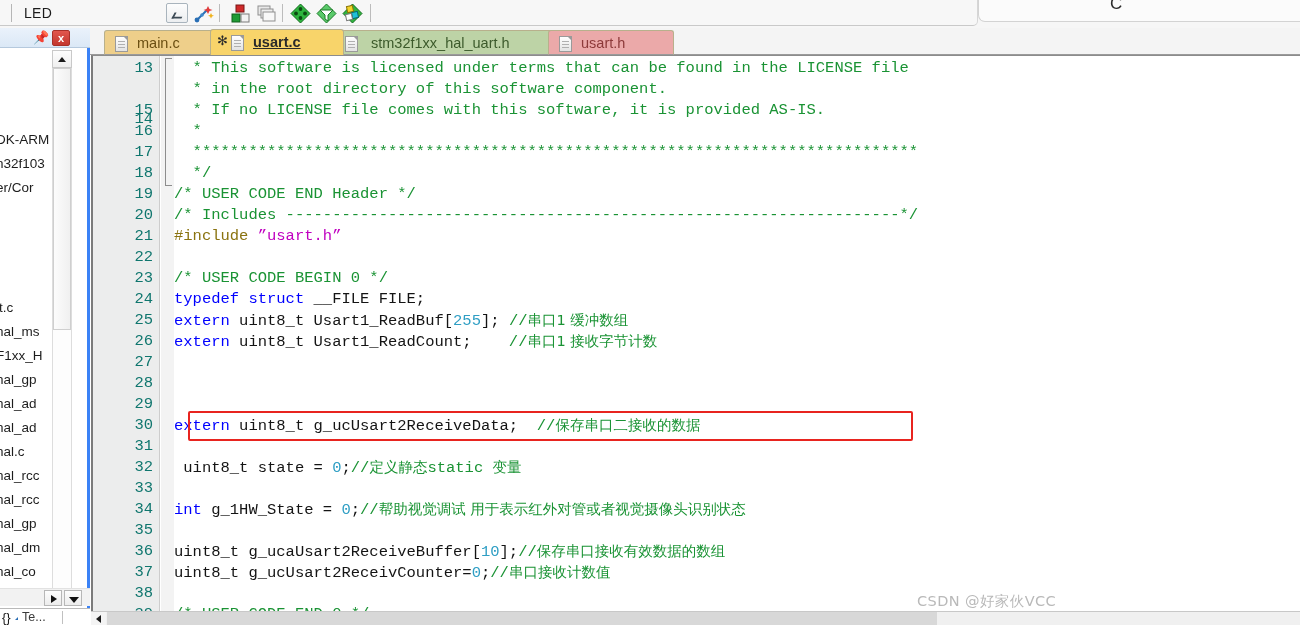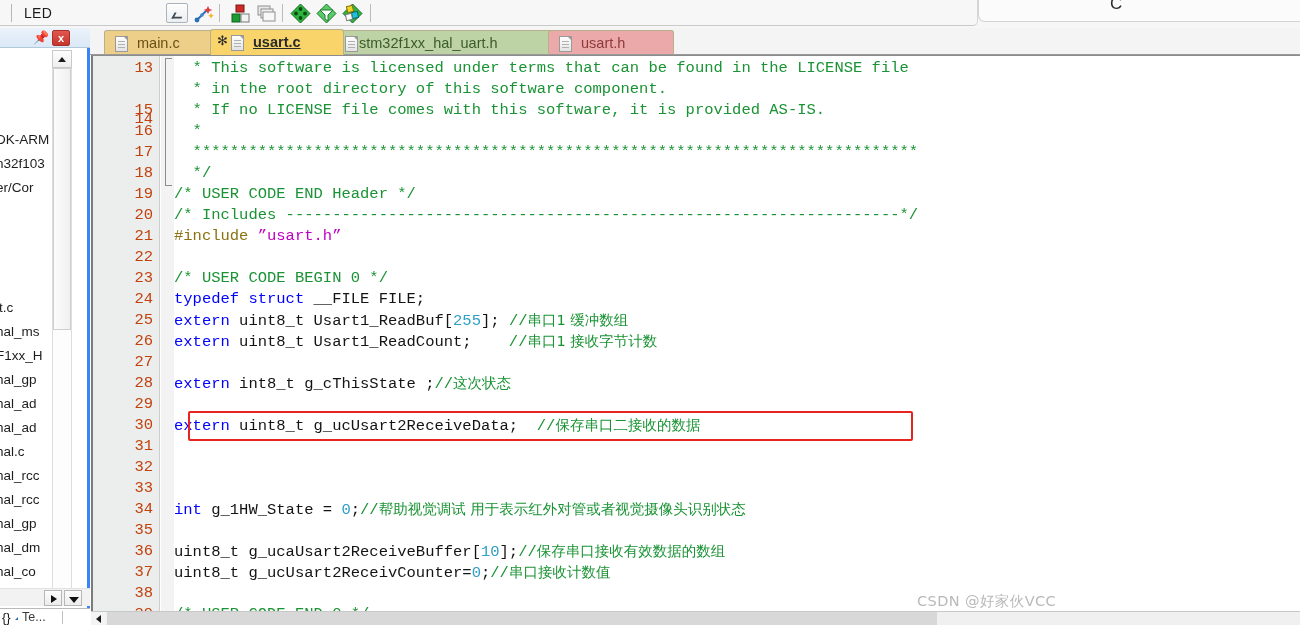--- a/index.html
+++ b/index.html
@@ -299,21 +299,21 @@
     width: 1128px; height: 556px;
     overflow: hidden;
   }
   .lnum {
     position: absolute; right: 6px;
     width: 60px;
     text-align: right;
     font-family: "Liberation Mono", "DejaVu Sans Mono", monospace;
     font-size: 15.5px;
     line-height: 21px;
-    color: #c2410c;
+    color: #0f766e;
   }
   .cline {
     position: absolute; left: 0;
     height: 21px; line-height: 21px;
     white-space: pre;
     font-family: "Liberation Mono", "DejaVu Sans Mono", monospace;
     font-size: 15.5px;
     color: #141414;
   }
   .cline .kw   { color: #0000ff; }
@@ -507,21 +507,21 @@
           <div class="tab-star" style="left: 6px;">✻</div>
           <div class="tab-icon" style="left: 20px;">
             <div class="tab-icon-lines"></div>
           </div>
           <div class="tab-label" style="left: 42px; color: rgb(42, 42, 42); font-weight: bold; text-decoration: underline;">usart.c</div>
         </div>
         <div class="tab" style="left: 244px; width: 224px; background: rgb(189, 211, 166); border-width: 1px; border-style: solid; border-color: rgb(184, 176, 140) rgb(184, 176, 140) rgb(154, 154, 154); border-image: initial; z-index: 1;">
           <div class="tab-icon" style="left: 10px;">
             <div class="tab-icon-lines"></div>
           </div>
-          <div class="tab-label" style="left: 24px; color: rgb(60, 90, 43);">stm32f1xx_hal_uart.h</div>
+          <div class="tab-label" style="left: 36px; color: rgb(60, 90, 43);">stm32f1xx_hal_uart.h</div>
         </div>
         <div class="tab" style="left: 458px; width: 126px; background: rgb(235, 169, 169); border-width: 1px; border-style: solid; border-color: rgb(184, 176, 140) rgb(184, 176, 140) rgb(154, 154, 154); border-image: initial; z-index: 1;">
           <div class="tab-icon" style="left: 10px;">
             <div class="tab-icon-lines"></div>
           </div>
           <div class="tab-label" style="left: 32px; color: rgb(141, 58, 58);">usart.h</div>
         </div>
       </div>
 
     <div class="codepane">
@@ -566,24 +566,24 @@
           <div class="cline" style="top: 107px;"><span class="cmt">  */</span></div>
           <div class="cline" style="top: 149px;"><span class="cmt">/* Includes ------------------------------------------------------------------*/</span></div>
           <div class="cline" style="top: 128px;"><span class="cmt">/* USER CODE END Header */</span></div>
           <div class="cline" style="top: 170px;"><span class="pre">#include </span><span class="str">”usart.h”</span></div>
           <div class="cline" style="top: 191px;"></div>
           <div class="cline" style="top: 212px;"><span class="cmt">/* USER CODE BEGIN 0 */</span></div>
           <div class="cline" style="top: 233px;"><span class="kw">typedef struct</span><span> __FILE FILE;</span></div>
           <div class="cline" style="top: 254px;"><span class="kw">extern</span><span> uint8_t Usart1_ReadBuf[</span><span class="num">255</span><span>]; </span><span class="cmt">//</span><span class="cjk">串口1 缓冲数组</span></div>
           <div class="cline" style="top: 275px;"><span class="kw">extern</span><span> uint8_t Usart1_ReadCount;    </span><span class="cmt">//</span><span class="cjk">串口1 接收字节计数</span></div>
           <div class="cline" style="top: 296px;"></div>
-          <div class="cline" style="top: 317px;"><span class="kw">extern</span><span> int8_t g_cThisState ;</span><span class="cmt">//</span><span class="cjk">这次状态</span></div>
           <div class="cline" style="top: 338px;"></div>
           <div class="cline" style="top: 359px;"><span class="kw">extern</span><span> uint8_t g_ucUsart2ReceiveData;  </span><span class="cmt">//</span><span class="cjk">保存串口二接收的数据</span></div>
           <div class="cline" style="top: 380px;"></div>
+          <div class="cline" style="top: 401px;"><span> uint8_t state = </span><span class="num">0</span><span>;</span><span class="cmt">//</span><span class="cjk">定义静态</span><span class="cmt">static </span><span class="cjk">变量</span></div>
           <div class="cline" style="top: 422px;"></div>
           <div class="cline" style="top: 443px;"><span class="kw">int</span><span> g_1HW_State = </span><span class="num">0</span><span>;</span><span class="cmt">//</span><span class="cjk">帮助视觉调试 用于表示红外对管或者视觉摄像头识别状态</span></div>
           <div class="cline" style="top: 464px;"></div>
           <div class="cline" style="top: 485px;"><span>uint8_t g_ucaUsart2ReceiveBuffer[</span><span class="num">10</span><span>];</span><span class="cmt">//</span><span class="cjk">保存串口接收有效数据的数组</span></div>
           <div class="cline" style="top: 506px;"><span>uint8_t g_ucUsart2ReceivCounter=</span><span class="num">0</span><span>;</span><span class="cmt">//</span><span class="cjk">串口接收计数值</span></div>
           <div class="cline" style="top: 527px;"></div>
           <div class="cline" style="top: 548px;"><span class="cmt">/* USER CODE END 0 */</span></div>
         </div>
       <div class="redbox" id="redbox" style="left: 95px; top: 355px; width: 725px; height: 30px; border-color: rgb(232, 36, 31);"></div>
     </div>

